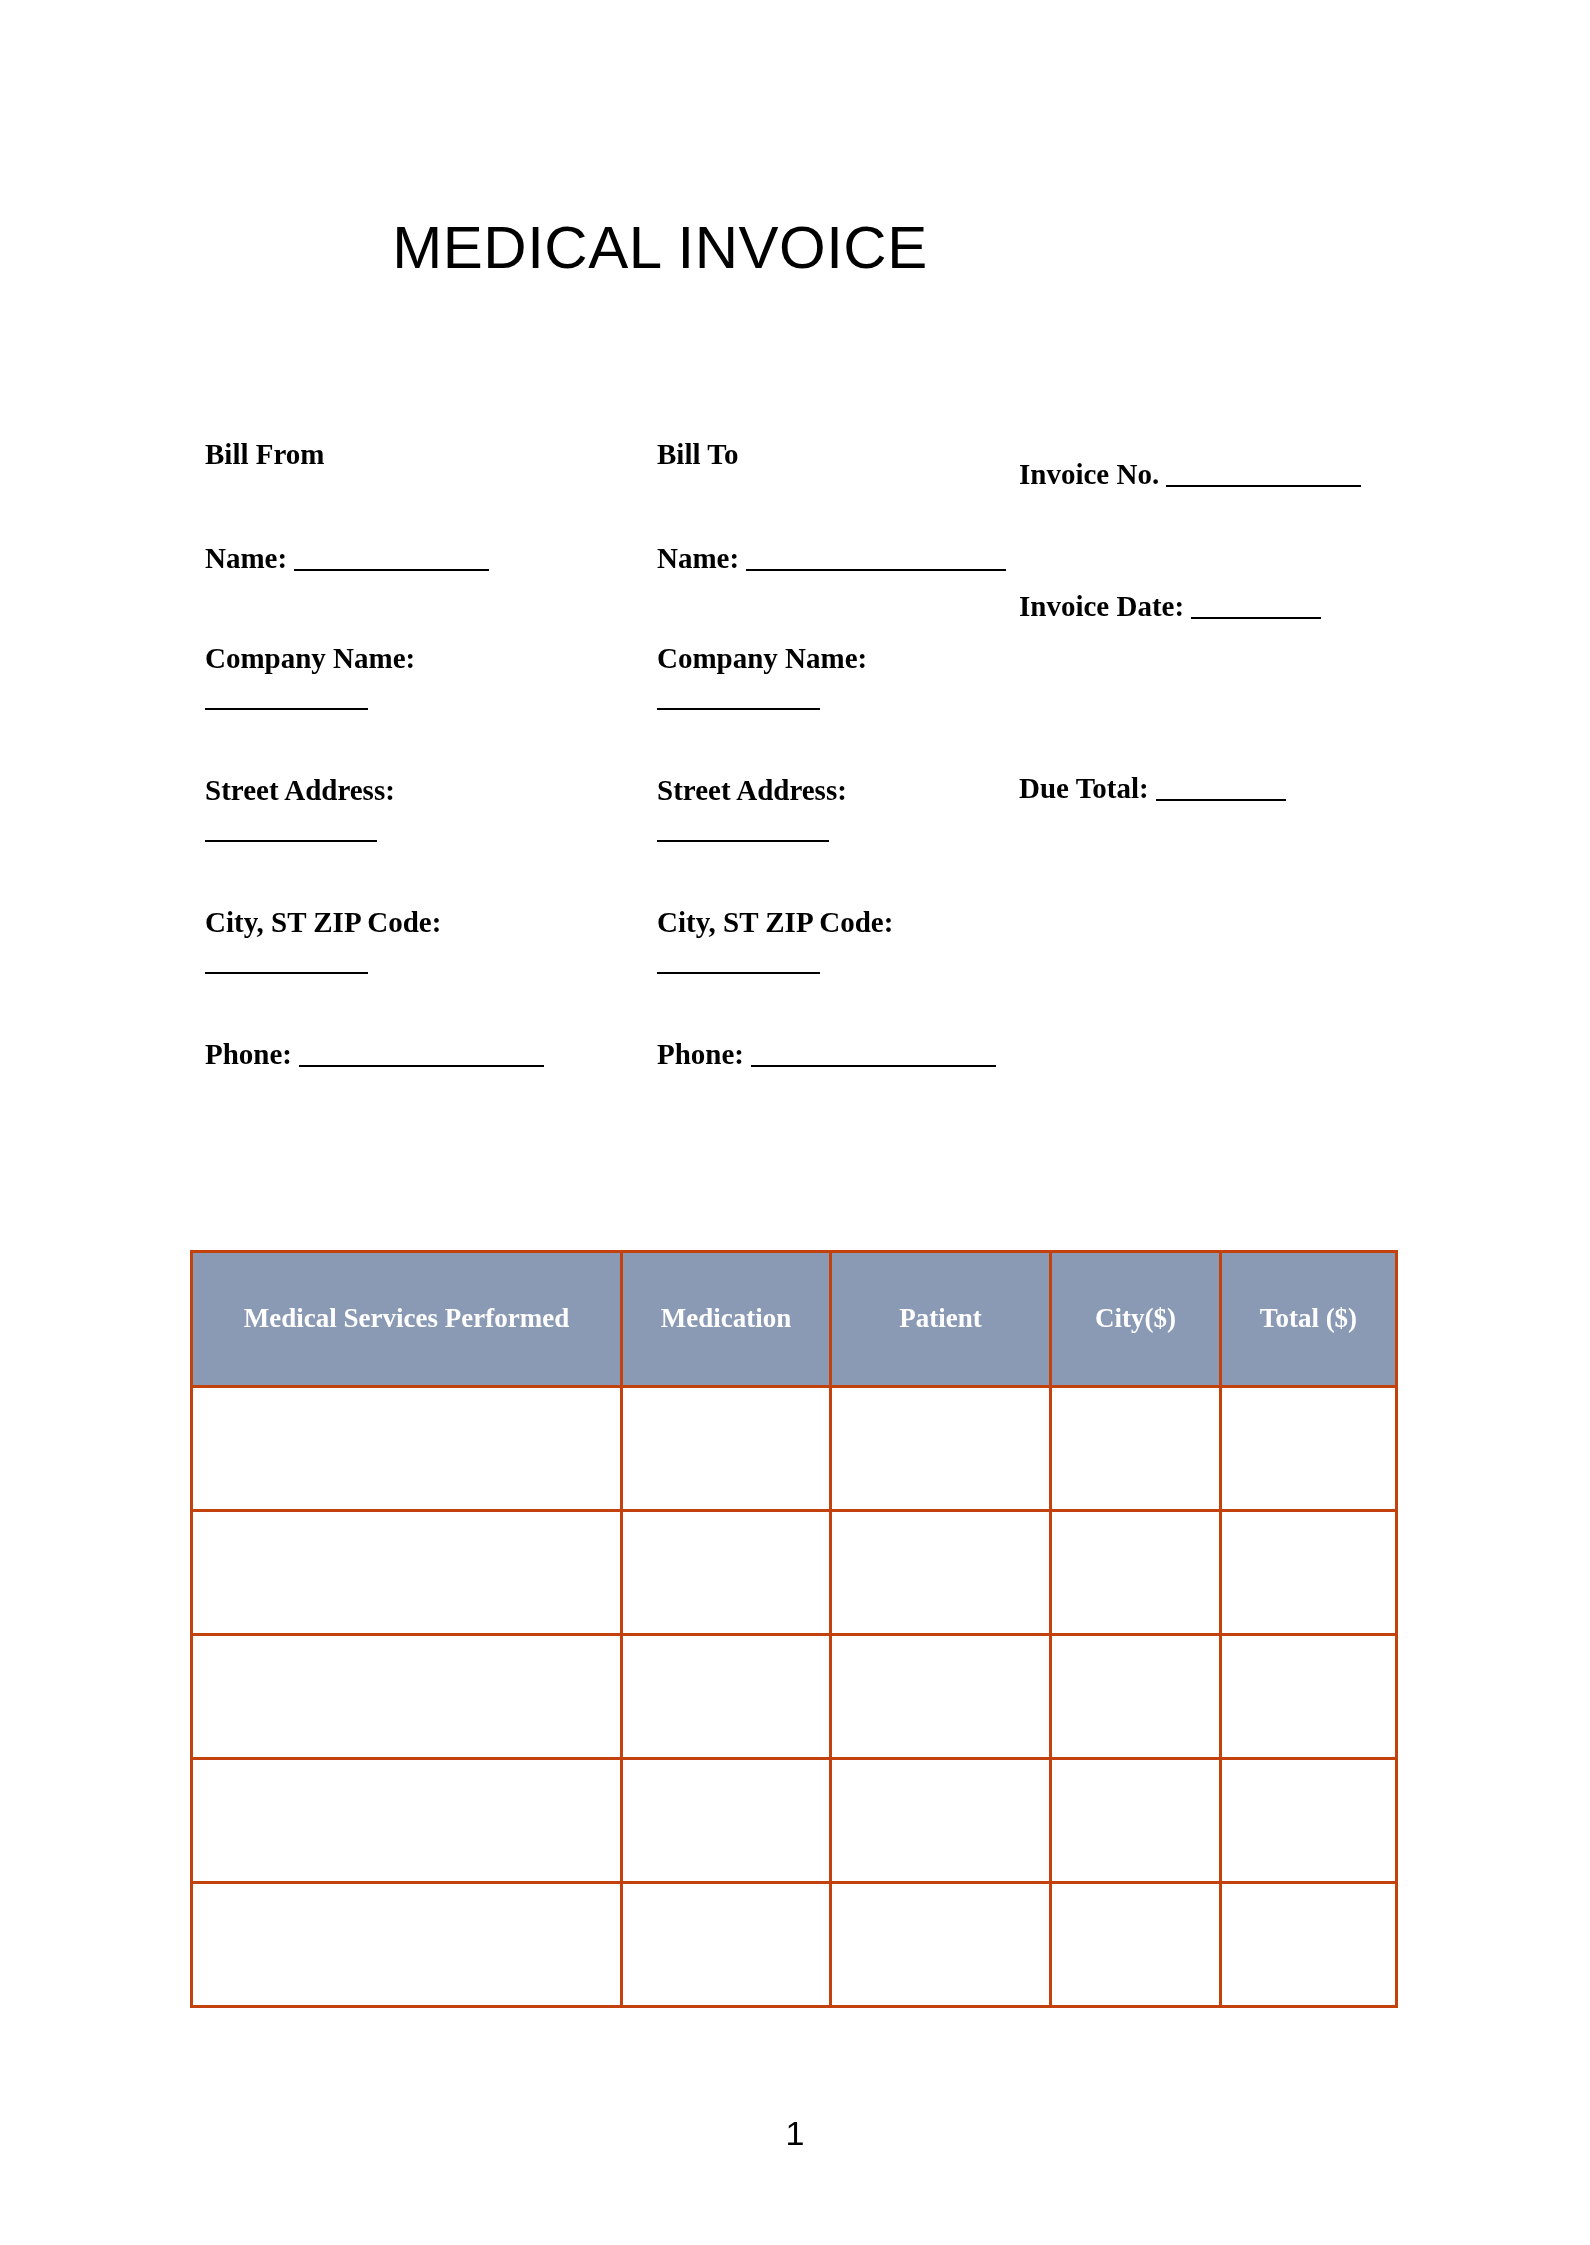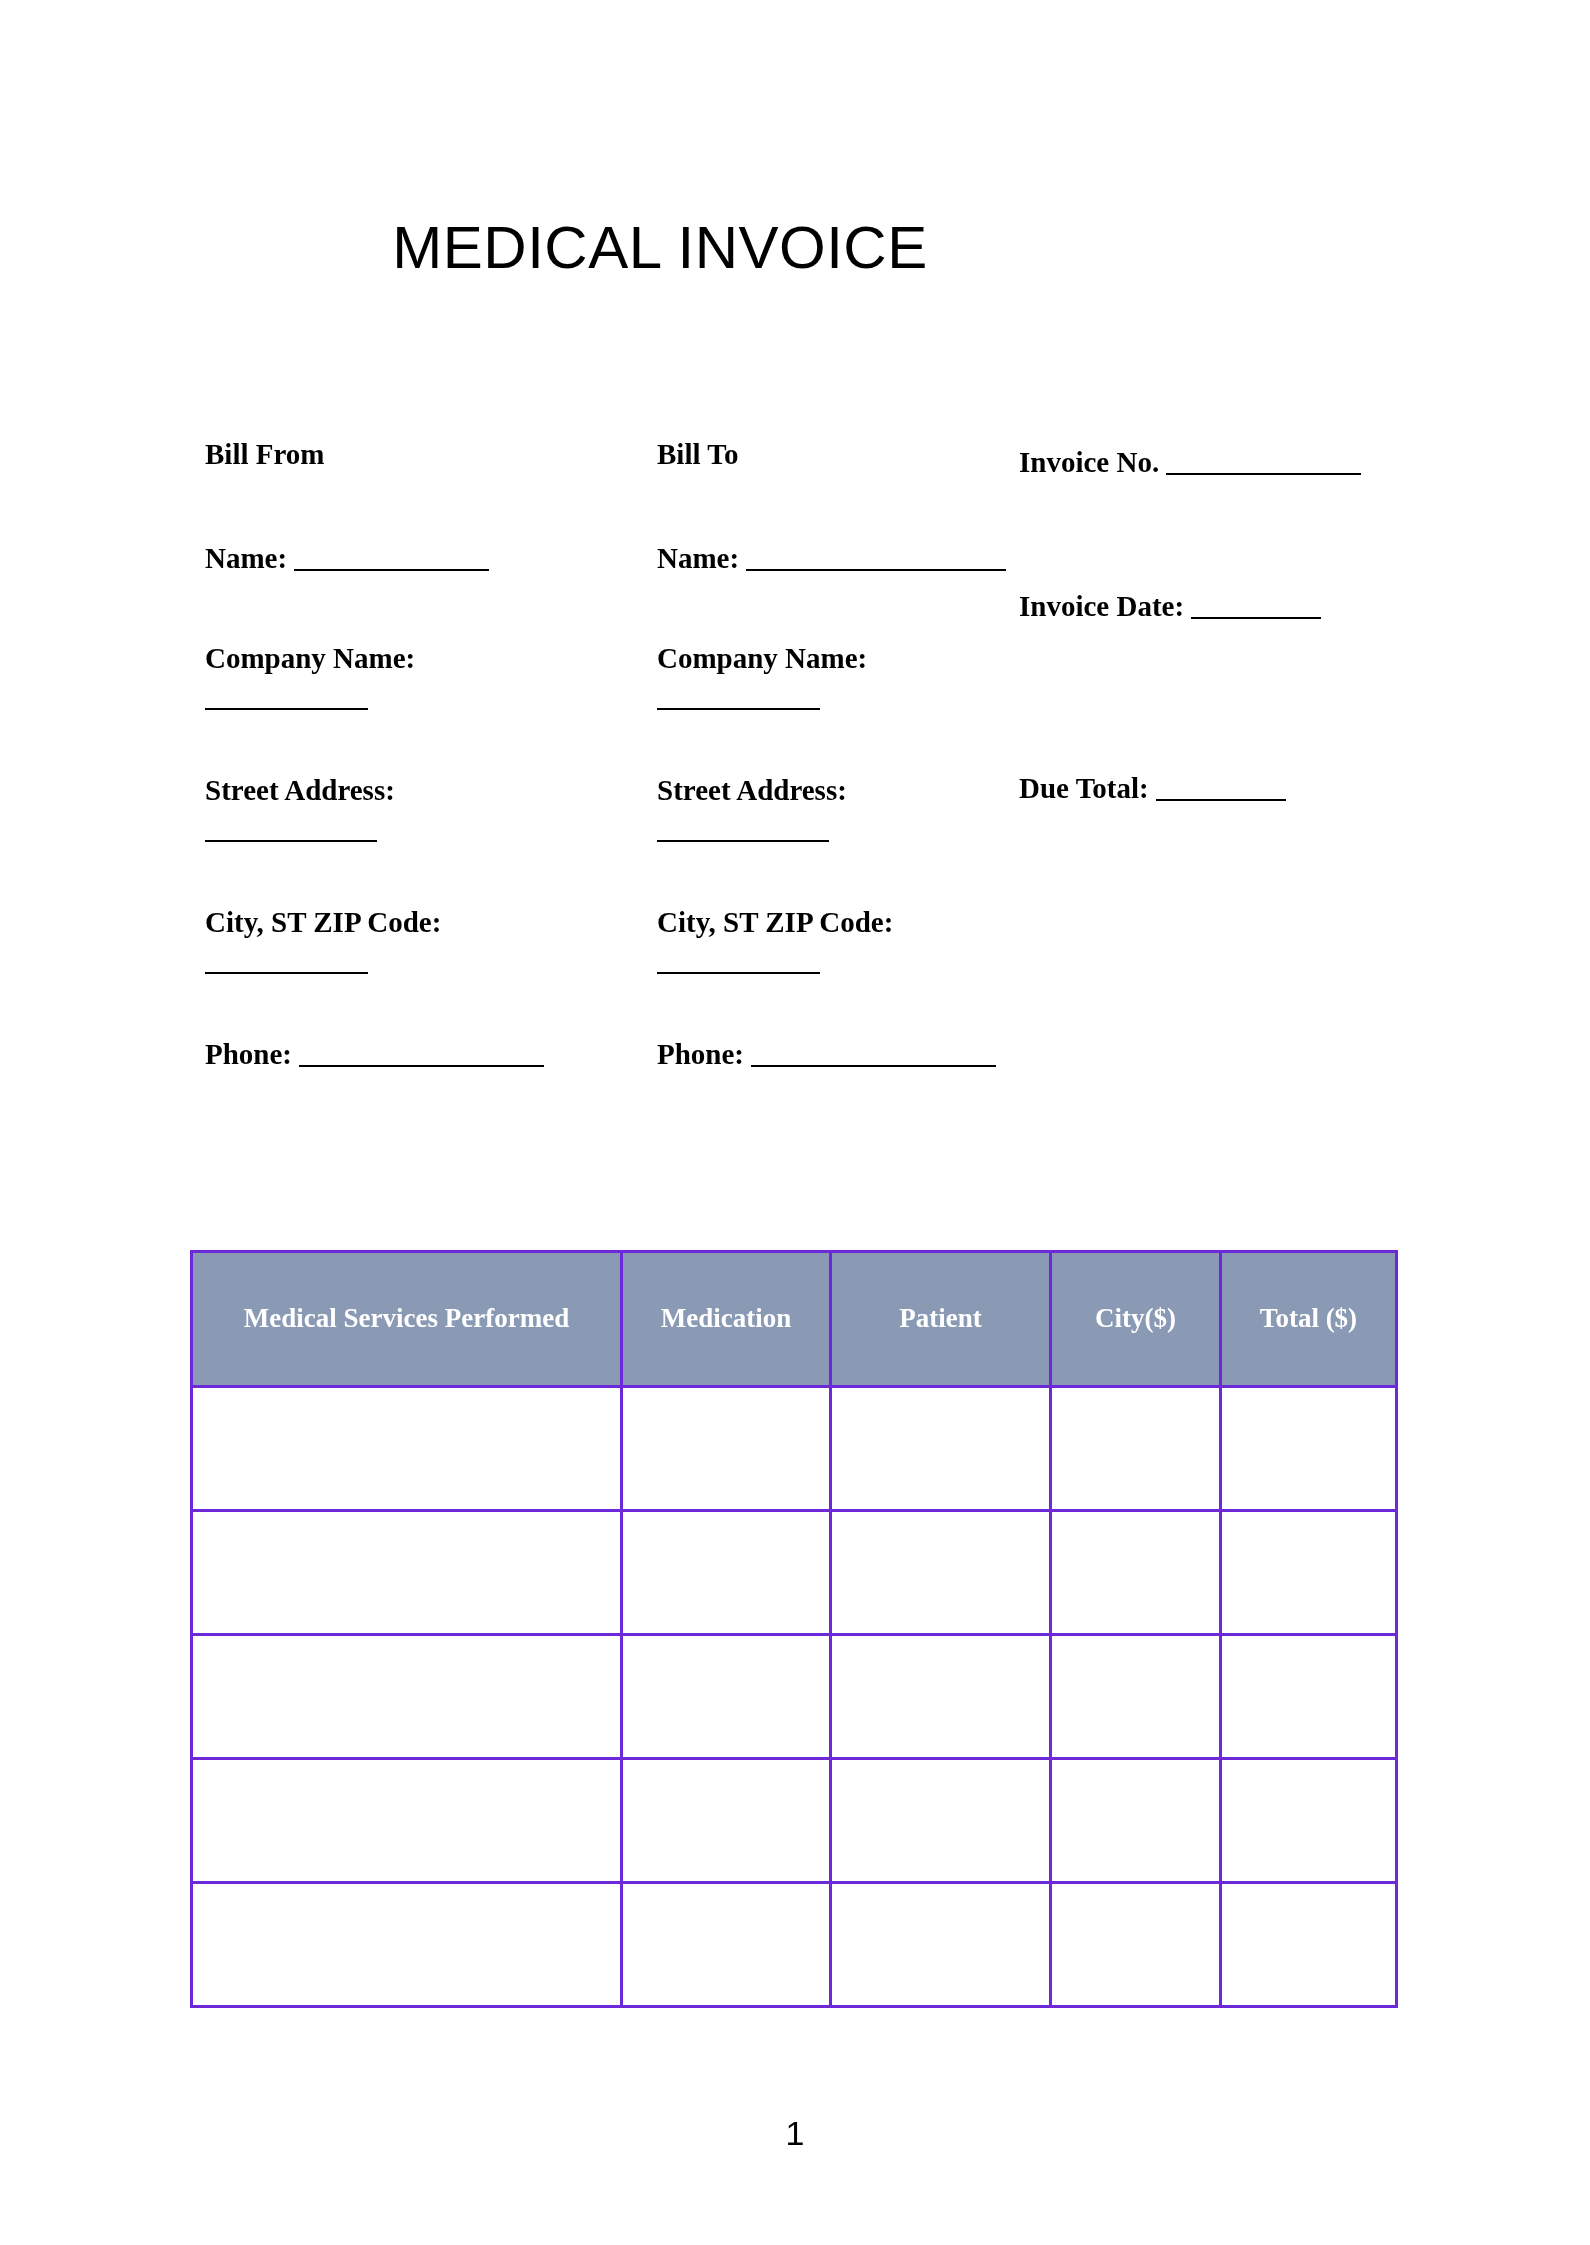--- a/index.html
+++ b/index.html
@@ -101,21 +101,21 @@
   .services-table {
     position: absolute;
     left: 190px;
     top: 1250px;
     width: 1205px;
     border-collapse: collapse;
     table-layout: fixed;
   }
   .services-table th,
   .services-table td {
-    border: 3px solid #6d28d9;
+    border: 3px solid #c2410c;
     padding: 0;
     margin: 0;
   }
   .services-table thead th {
     background: #8a9ab5;
     color: #ffffff;
     font-family: "Liberation Serif", "DejaVu Serif", serif;
     font-weight: bold;
     font-size: 27px;
     height: 132px;
@@ -209,21 +209,21 @@
     </div>
 
     <div class="field" style="top:596px;">
       <span>Phone:</span>
       <span class="rule rule-xl"></span>
     </div>
   </div>
 
   <div class="info-col col-invoice">
 
-    <div class="field field-bold" style="top:4px;">
+    <div class="field field-bold" style="top:16px;">
       <span>Invoice No.</span>
       <span class="rule rule-lg"></span>
     </div>
 
     <div class="field" style="top:148px;">
       <span>Invoice Date:</span>
       <span class="rule rule-sm"></span>
     </div>
 
     <div class="field" style="top:330px;">

